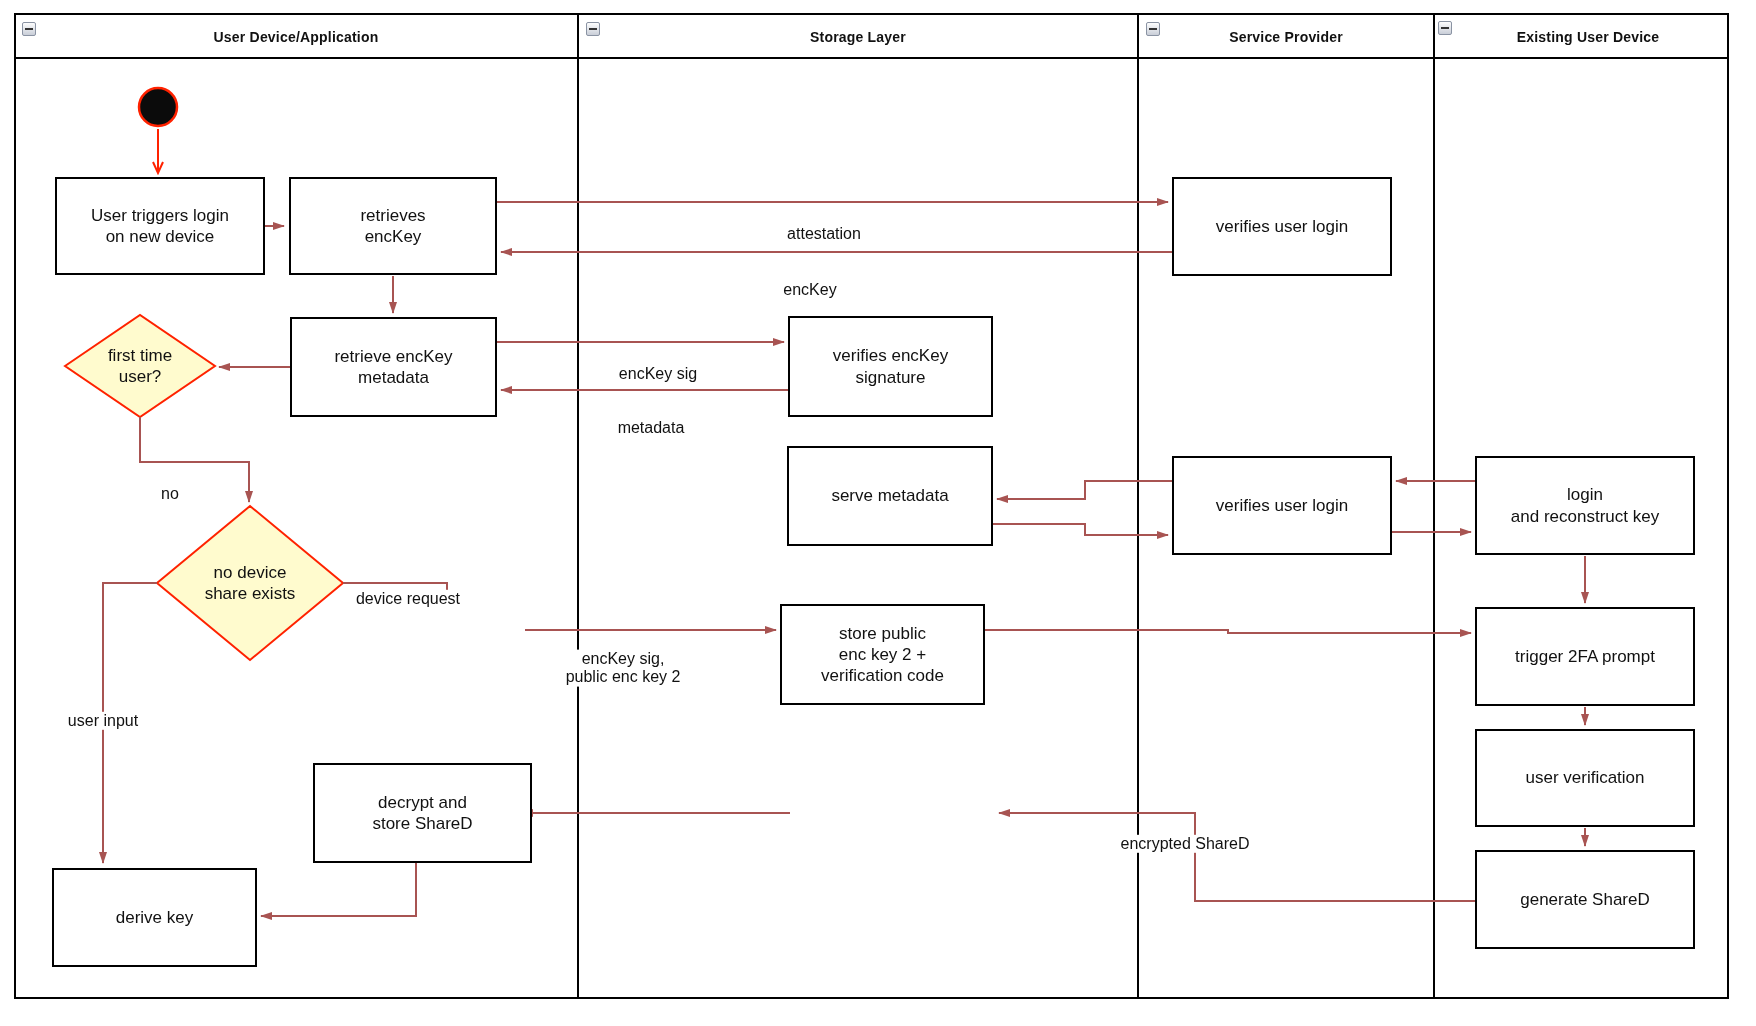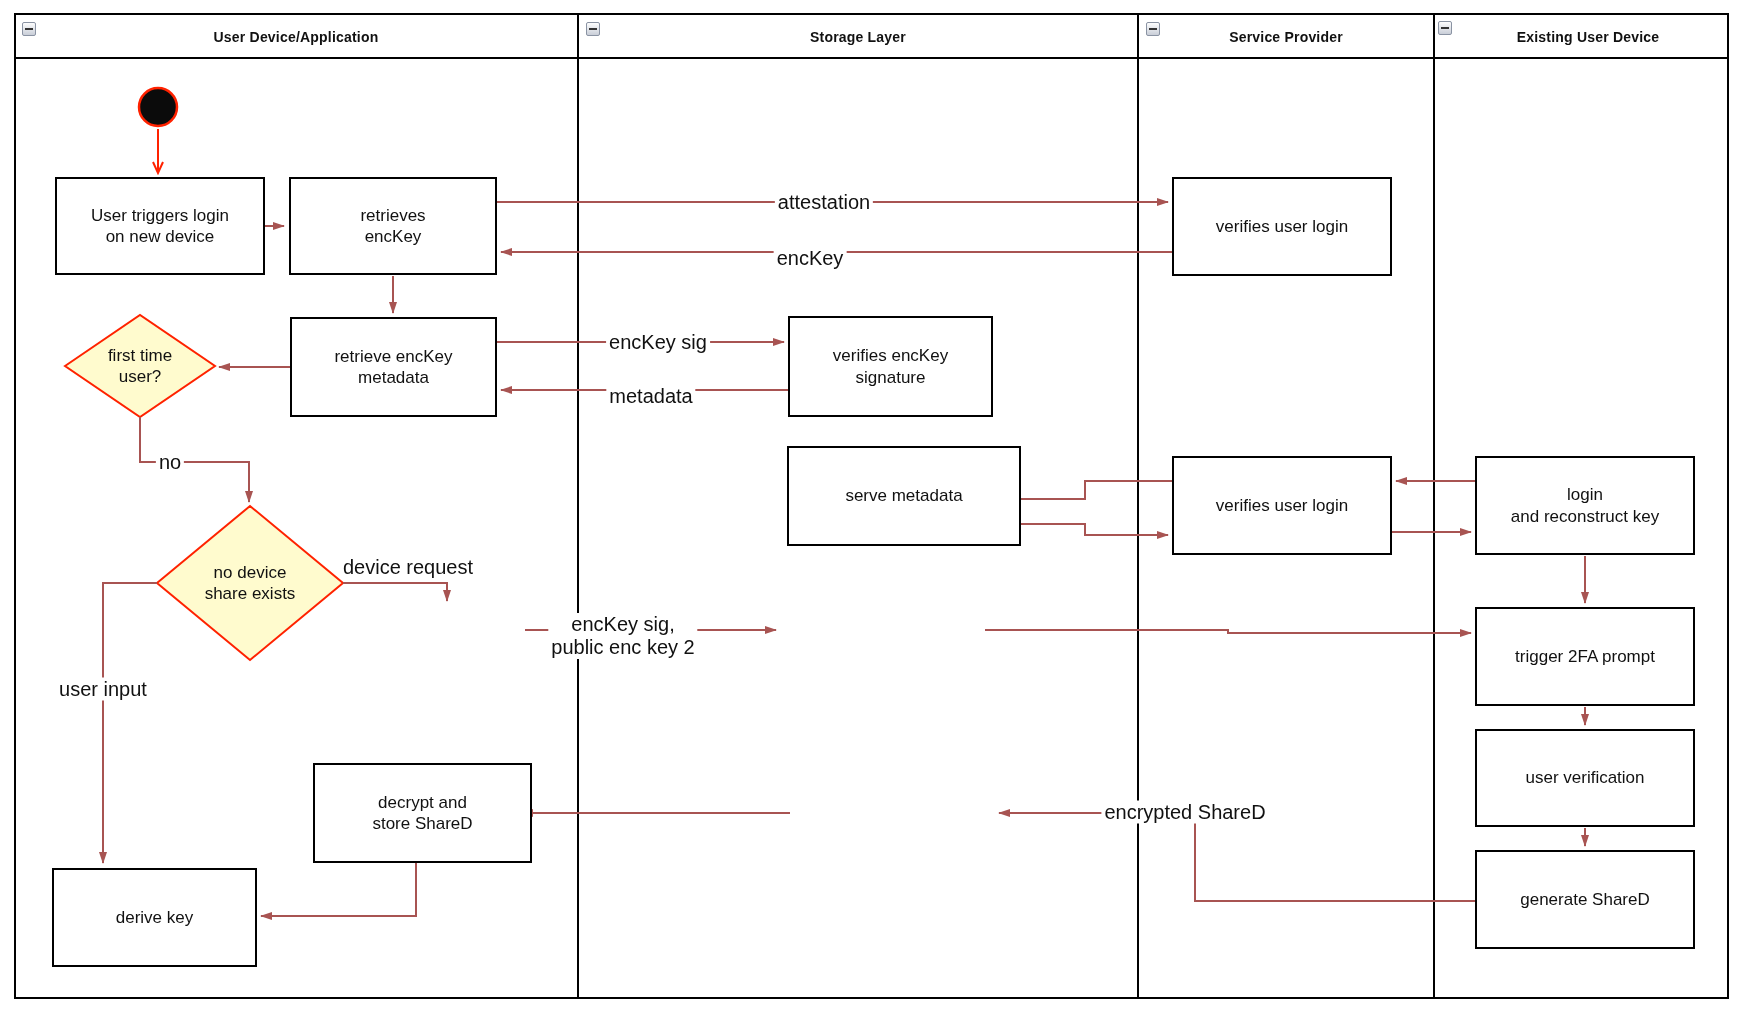--- a/index.html
+++ b/index.html
@@ -17,21 +17,21 @@
     position:absolute;display:flex;align-items:center;justify-content:center;
     text-align:center;font-size:17px;line-height:1.25;white-space:pre-line;
     transform:translate(-50%,-50%);pointer-events:none;
   }
   .lane-title{
     position:absolute;transform:translate(-50%,-50%);font-size:14px;font-weight:bold;
     white-space:nowrap;letter-spacing:0.2px;
   }
   .edge-label{
     position:absolute;transform:translate(-50%,-50%);background:#ffffff;
-    font-size:20px;line-height:1.15;padding:0 3px;white-space:pre-line;text-align:center;
+    font-size:16px;line-height:1.15;padding:0 3px;white-space:pre-line;text-align:center;margin-top:32px;
   }
   .collapse{
     position:absolute;width:14px;height:14px;box-sizing:border-box;
     border:1px solid #8a93a3;border-radius:2px;
     background:linear-gradient(#fdfdfd,#c9ced8);
     display:flex;align-items:center;justify-content:center;
   }
   .collapse .bar{width:8px;height:2px;background:#333;}
 </style>
 </head>
@@ -113,21 +113,24 @@
 on new device</span></div>
   <div class="node" style="left:289px;top:177px;width:208px;height:98px"><span>retrieves
 encKey</span></div>
   <div class="node" style="left:290px;top:317px;width:207px;height:100px"><span>retrieve encKey
 metadata</span></div>
   <div class="node" style="left:313px;top:763px;width:219px;height:100px"><span>decrypt and
 store ShareD</span></div>
   <div class="node" style="left:52px;top:868px;width:205px;height:99px"><span>derive key</span></div>
   <div class="node" style="left:788px;top:316px;width:205px;height:101px"><span>verifies encKey
 signature</span></div>
-  <div class="node" style="left:787px;top:446px;width:234px;height:100px"><span>serve metadata</span></div>
+  <div class="node" style="left:787px;top:446px;width:206px;height:100px"><span>serve metadata</span></div>
+  <div class="node" style="left:780px;top:604px;width:205px;height:101px"><span>store public
+enc key 2 +
+verification code</span></div>
   <div class="node" style="left:1172px;top:177px;width:220px;height:99px"><span>verifies user login</span></div>
   <div class="node" style="left:1172px;top:456px;width:220px;height:99px"><span>verifies user login</span></div>
   <div class="node" style="left:1475px;top:456px;width:220px;height:99px"><span>login
 and reconstruct key</span></div>
   <div class="node" style="left:1475px;top:607px;width:220px;height:99px"><span>trigger 2FA prompt</span></div>
   <div class="node" style="left:1475px;top:729px;width:220px;height:98px"><span>user verification</span></div>
   <div class="node" style="left:1475px;top:850px;width:220px;height:99px"><span>generate ShareD</span></div>
 
   <div class="dtext" style="left:140px;top:366px">first time
 user?</div>

